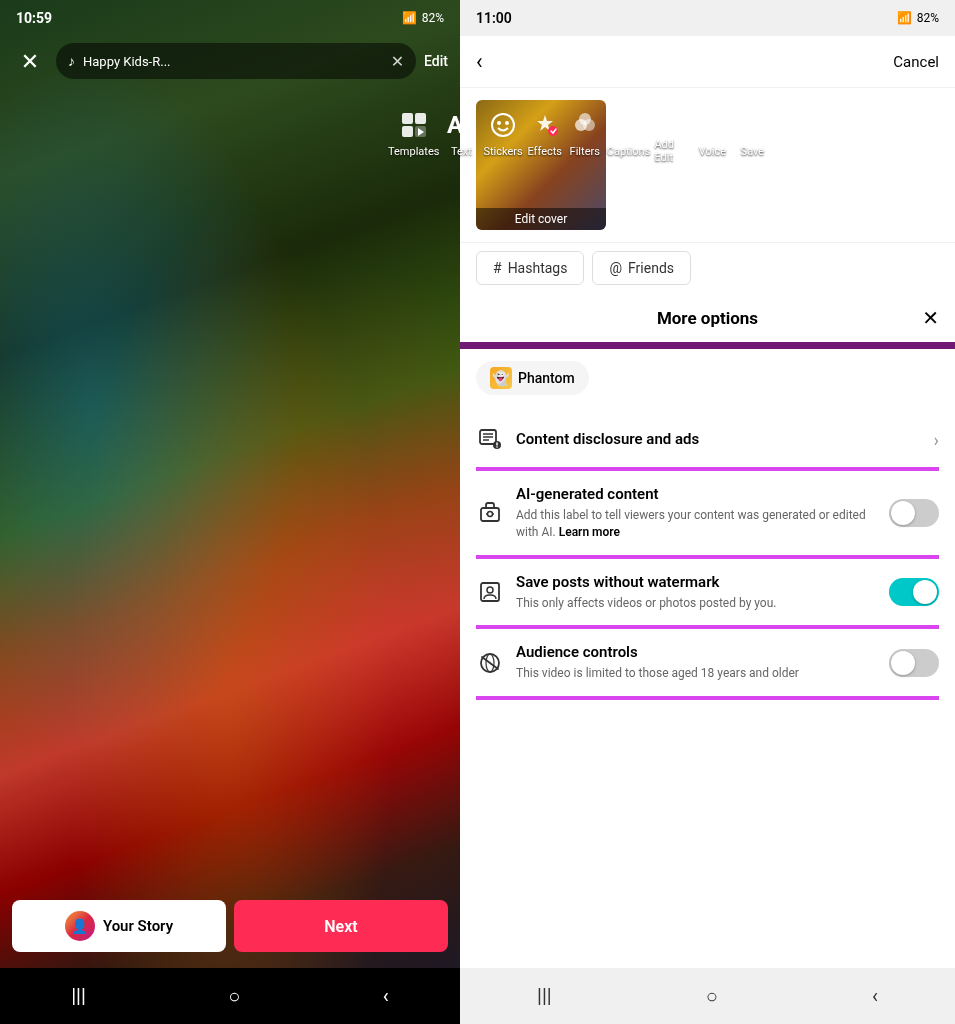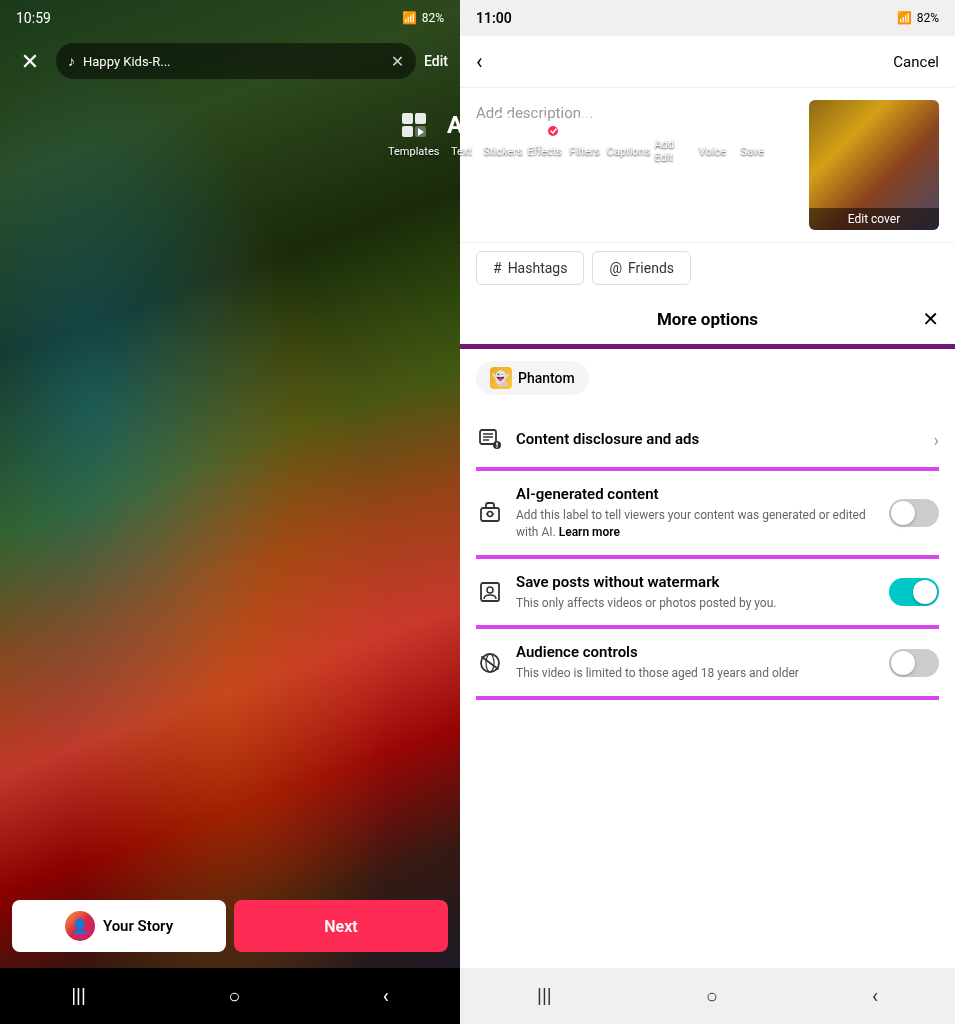--- a/index.html
+++ b/index.html
@@ -44,21 +44,21 @@
       right: 0;
       height: 36px;
       display: flex;
       align-items: center;
       padding: 0 16px;
       z-index: 10;
     }
     .status-time-left {
       color: #fff;
       font-size: 14px;
-      font-weight: 400;
+      font-weight: 700;
     }
     .status-icons-left {
       margin-left: auto;
       display: flex;
       align-items: center;
       gap: 4px;
       color: #fff;
       font-size: 12px;
     }
 
@@ -354,21 +354,21 @@
       flex-direction: column;
       overflow: hidden;
     }
 
     .sheet-header {
       height: 56px;
       display: flex;
       align-items: center;
       justify-content: center;
       position: relative;
-      border-bottom: 5px solid #701a75;
+      border-bottom: 7px solid #701a75;
     }
     .sheet-title {
       font-size: 17px;
       font-weight: 700;
       color: #000;
     }
     .sheet-close {
       position: absolute;
       right: 16px;
       font-size: 20px;
@@ -648,21 +648,20 @@
   </div>
 
   <div class="post-screen">
 
     <div class="post-header">
       <div class="back-btn">‹</div>
       <div class="cancel-btn">Cancel</div>
     </div>
 
     <div class="post-content">
-      <div class="description-input">Add description...</div>
       <div class="cover-preview">
         <div class="cover-inner"></div>
         <div class="edit-cover-label">Edit cover</div>
       </div>
     </div>
 
     <div class="post-tags">
       <div class="tag-btn">
         <span>#</span>
         <span>Hashtags</span>

